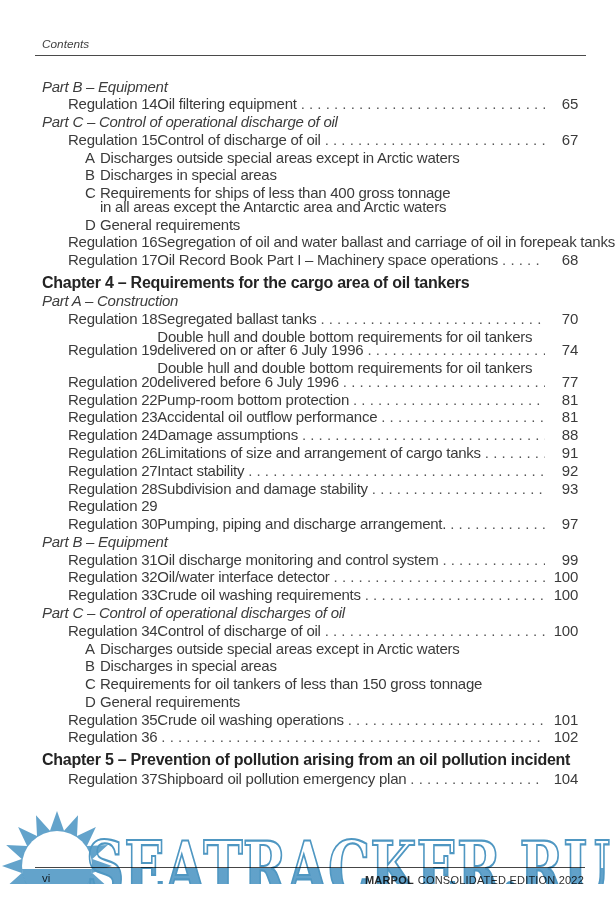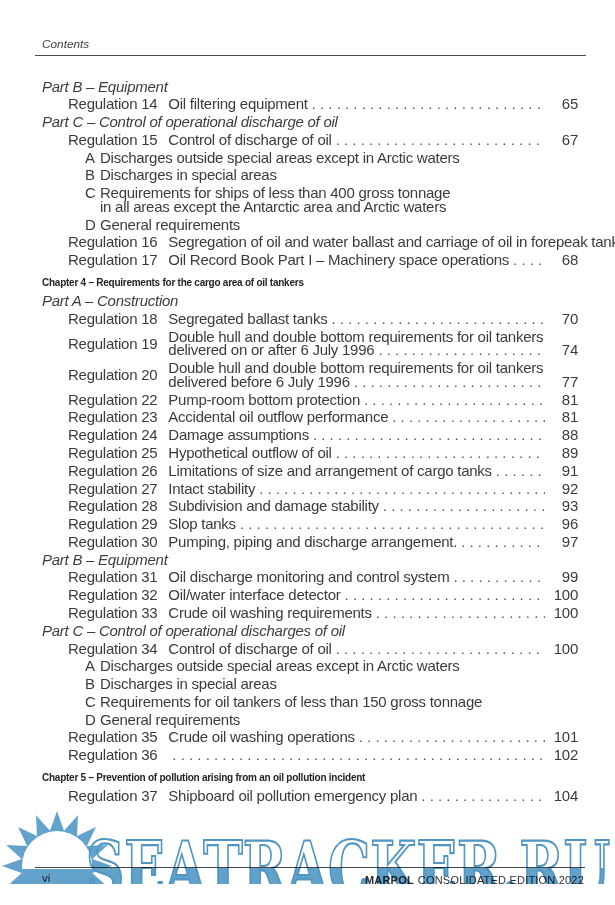--- a/index.html
+++ b/index.html
@@ -11,26 +11,26 @@
   .header-title{
     position:absolute;left:42px;top:37px;font-size:11.8px;font-style:italic;color:#3f3f3f;
   }
   .header-rule{
     position:absolute;left:35px;top:55px;width:551px;border-top:1.3px solid #4a4a4a;
   }
   
   .content{position:absolute;left:42px;top:77px;width:536px;}
   .row{margin-bottom:4.2px;font-size:15px;line-height:13.6px;letter-spacing:-0.25px;}
   .chapter{
-    font-weight:bold;font-size:10px;color:#242424;margin-top:9px;margin-bottom:5px;white-space:nowrap;
+    font-weight:bold;font-size:16px;color:#242424;margin-top:9px;margin-bottom:5px;white-space:nowrap;
   }
   .part{font-style:italic;margin-top:2.5px;white-space:nowrap;color:#3d3d3d;}
-  .reg{display:flex;align-items:center;}
+  .reg{display:flex;align-items:flex-end;}
   .reg-label{flex:0 0 80px;margin-left:26px;white-space:nowrap;}
-  .reg-body{flex:1;min-width:0;margin-left:11px;}
+  .reg-body{flex:1;min-width:0;}
   .reg-line{white-space:nowrap;}
   .reg-line-last{display:flex;align-items:baseline;}
   .line-text{white-space:nowrap;}
   .leader{
     flex:1 1 auto;min-width:4px;overflow:hidden;white-space:nowrap;
     color:#555;margin:0 3px 0 4px;letter-spacing:0;
   }
   .leader::after{content:". . . . . . . . . . . . . . . . . . . . . . . . . . . . . . . . . . . . . . . . . . . . . . . . . . . . . . . . . . . . . . . . . . . . . . . .";}
   .page-num{flex:0 0 30px;text-align:right;}
   .sub{display:flex;align-items:flex-start;}
@@ -186,30 +186,20 @@
         <span class="reg-label">Regulation 24</span>
         <div class="reg-body">
           <div class="reg-line reg-line-last">
             <span class="line-text">Damage assumptions</span>
             <span class="leader"></span>
             <span class="page-num">88</span>
           </div>
         </div>
       </div>
       <div class="row reg">
-        <span class="reg-label">Regulation 25</span>
-        <div class="reg-body">
-          <div class="reg-line reg-line-last">
-            <span class="line-text">Hypothetical outflow of oil</span>
-            <span class="leader"></span>
-            <span class="page-num">89</span>
-          </div>
-        </div>
-      </div>
-      <div class="row reg">
         <span class="reg-label">Regulation 26</span>
         <div class="reg-body">
           <div class="reg-line reg-line-last">
             <span class="line-text">Limitations of size and arrangement of cargo tanks</span>
             <span class="leader"></span>
             <span class="page-num">91</span>
           </div>
         </div>
       </div>
       <div class="row reg">
@@ -227,27 +217,20 @@
         <div class="reg-body">
           <div class="reg-line reg-line-last">
             <span class="line-text">Subdivision and damage stability</span>
             <span class="leader"></span>
             <span class="page-num">93</span>
           </div>
         </div>
       </div>
       <div class="row reg">
         <span class="reg-label">Regulation 29</span>
-        <div class="reg-body">
-          <div class="reg-line reg-line-last">
-            <span class="line-text">Slop tanks</span>
-            <span class="leader"></span>
-            <span class="page-num">96</span>
-          </div>
-        </div>
       </div>
       <div class="row reg">
         <span class="reg-label">Regulation 30</span>
         <div class="reg-body">
           <div class="reg-line reg-line-last">
             <span class="line-text">Pumping, piping and discharge arrangement.</span>
             <span class="leader"></span>
             <span class="page-num">97</span>
           </div>
         </div>

